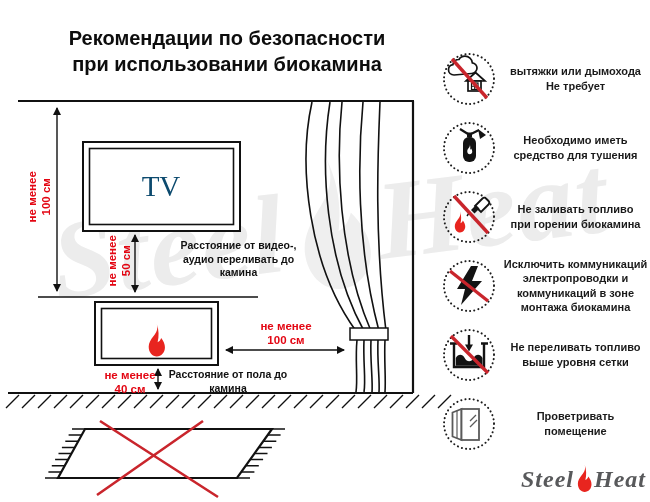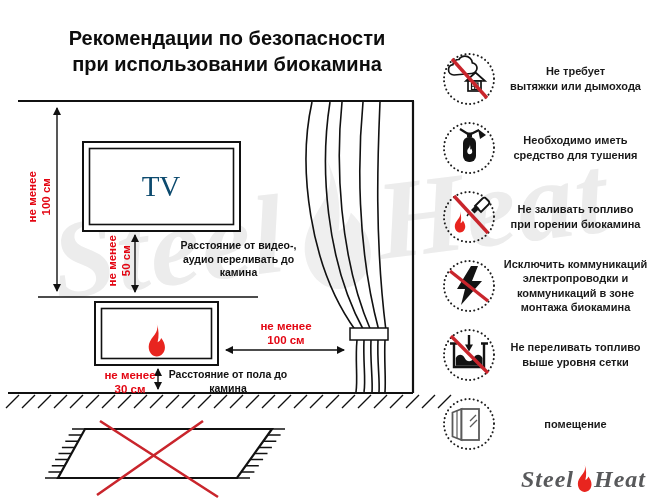--- a/index.html
+++ b/index.html
@@ -141,21 +141,21 @@
     <div>50 см</div>
   </div>
 
   <div class="lbl hdim d100">
     <div>не менее</div>
     <div>100 см</div>
   </div>
 
   <div class="lbl hdim d20">
     <div>не менее</div>
-    <div>30 см</div>
+    <div>40 см</div>
   </div>
 
   <div class="lbl note av">
     <div>Расстояние от видео-,</div>
     <div>аудио переливать до</div>
     <div>камина</div>
   </div>
 
   <div class="lbl note floor">
     <div>Расстояние от пола до</div>
@@ -168,22 +168,22 @@
       <svg width="56" height="56" viewBox="0 0 56 56">
         <circle cx="28" cy="28" r="25" fill="none" stroke="#1c1c1c" stroke-width="2" stroke-dasharray="0.1 4.1" stroke-linecap="round"></circle>
         <path d="M13 24c-3.2 0-5.5-2.3-5.5-5.2 0-2.6 1.9-4.7 4.4-5.1C12.4 10.6 15 8.5 18 8.5c1.2-2 3.4-3.3 6-3.3 3.9 0 7 2.9 7.3 6.6 2.6.4 4.7 2.6 4.7 5.3 0 3-2.4 5.4-5.4 5.4z" fill="#fff" stroke="#131313" stroke-width="1.7"></path>
         <polygon points="25,30 34.5,21.5 44,30" fill="#fff" stroke="#131313" stroke-width="1.7"></polygon>
         <rect x="27" y="30" width="13" height="10" fill="#fff" stroke="#131313" stroke-width="1.7"></rect>
         <rect x="30.5" y="32" width="6.5" height="6.5" fill="none" stroke="#131313" stroke-width="1.2"></rect>
         <path d="M33.75 32v6.5M30.5 35.25h6.5" stroke="#131313" stroke-width="1.2"></path>
         <path d="M11 8L46 47" stroke="#c9252c" stroke-width="3.4"></path>
       </svg>
       <div class="rec-text">
+        <div>вытяжки или дымохода</div>
         <div>Не требует</div>
-        <div>вытяжки или дымохода</div>
       </div>
     </div>
 
     <div class="rec-row">
       <svg width="56" height="56" viewBox="0 0 56 56">
         <circle cx="28" cy="28" r="25" fill="none" stroke="#1c1c1c" stroke-width="2" stroke-dasharray="0.1 4.1" stroke-linecap="round"></circle>
         <path d="M27 14l-8-5M30 14l8-4" stroke="#131313" stroke-width="2.2" fill="none"></path>
         <polygon points="37,9 45,15 39,19" fill="#131313"></polygon>
         <rect x="26" y="12.5" width="5" height="5" fill="#131313"></rect>
         <rect x="22" y="17" width="13" height="25" rx="6" fill="#131313"></rect>
@@ -242,20 +242,21 @@
 
     <div class="rec-row">
       <svg width="56" height="56" viewBox="0 0 56 56">
         <circle cx="28" cy="28" r="25" fill="none" stroke="#1c1c1c" stroke-width="2" stroke-dasharray="0.1 4.1" stroke-linecap="round"></circle>
         <polygon points="11.5,16.5 20.5,13 20.5,44 11.5,40.5" fill="#fff" stroke="#5a5a5a" stroke-width="1.8"></polygon>
         <path d="M16 14.6V42" stroke="#5a5a5a" stroke-width="1.2"></path>
         <rect x="20.5" y="13" width="17.5" height="31" fill="#fff" stroke="#5a5a5a" stroke-width="1.8"></rect>
         <path d="M29 25l6-6M29 31l7-7" stroke="#5a5a5a" stroke-width="1.3"></path>
       </svg>
       <div class="rec-text">
+        <div>Проветривать</div>
         <div>помещение</div>
       </div>
     </div>
 
   </div>
 
   <div class="logo">
     <span>Steel</span>
     <svg width="22" height="30" viewBox="0 0 32 44">
         <use href="#flame" fill="#e8251f"></use>

